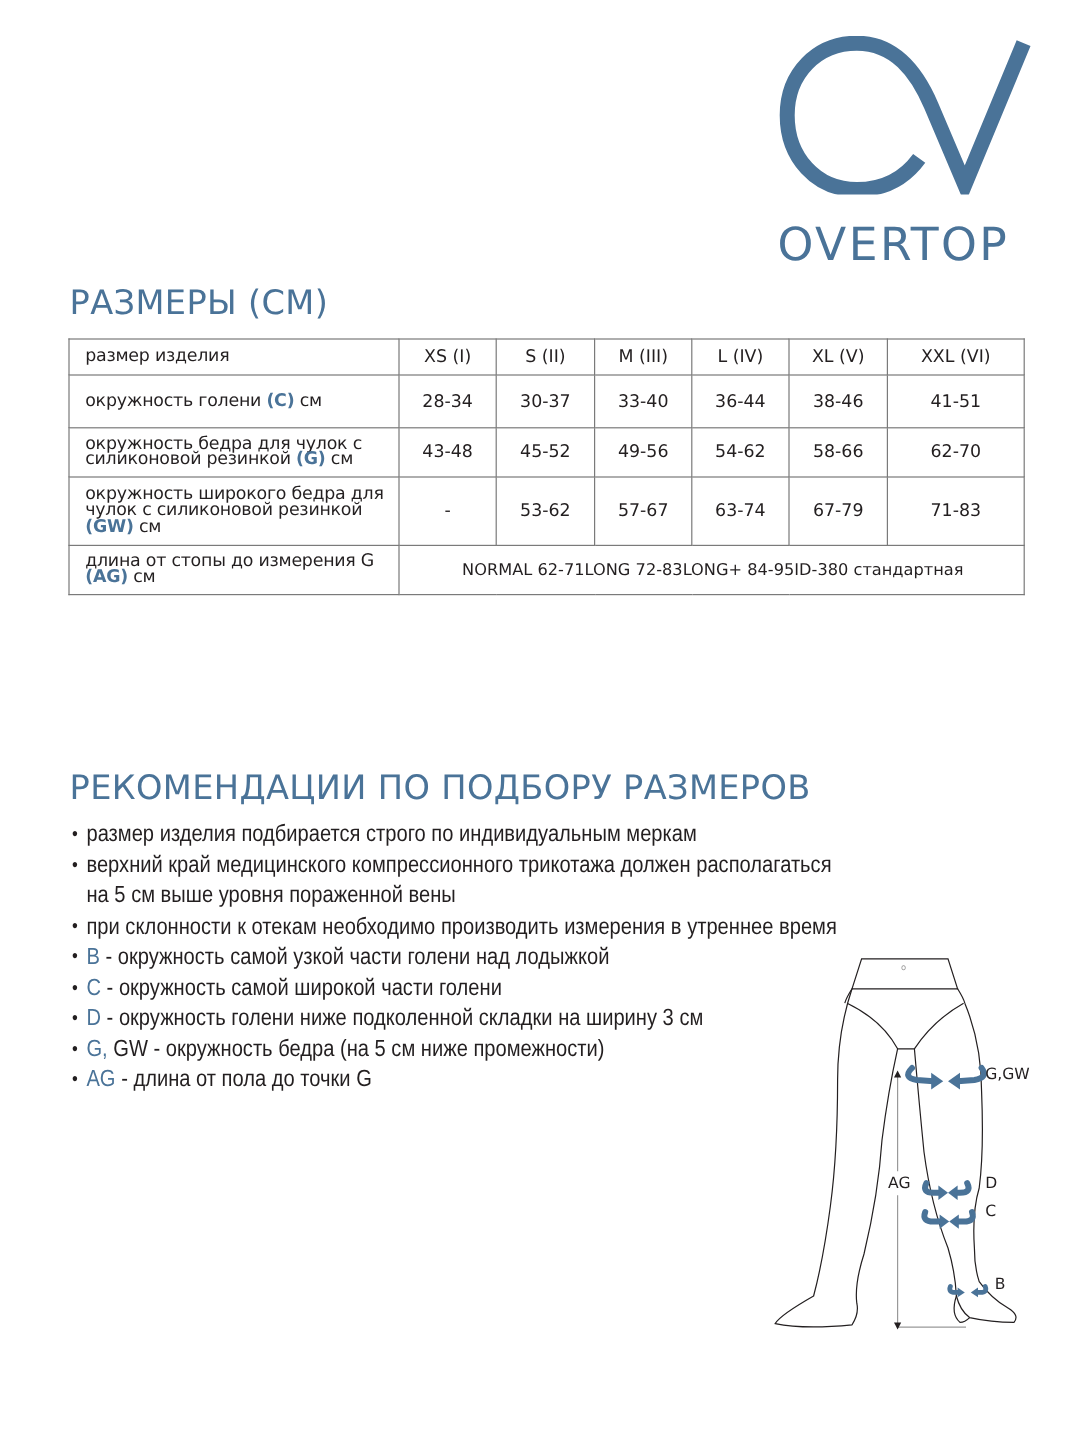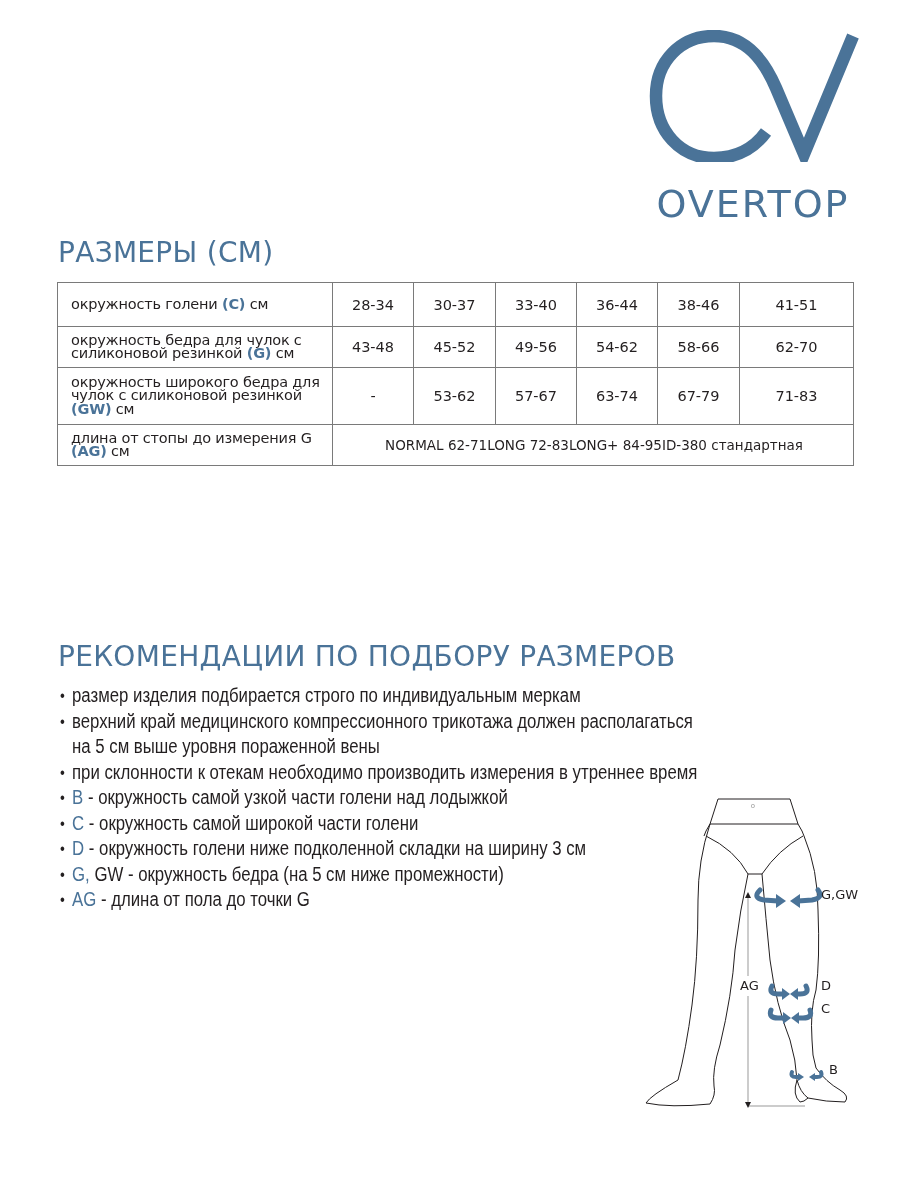--- a/index.html
+++ b/index.html
@@ -1,20 +1,20 @@
 <!DOCTYPE html>
 <html><head>
 <meta charset="utf-8">
 <style>
   html, body { margin: 0; padding: 0; }
   body { width: 900px; height: 1200px; background: #ffffff; position: relative; overflow: hidden;
          font-family: "DejaVu Sans Condensed", "DejaVu Sans", sans-serif; color: #231f20; }
   #logo { position: absolute; left: 648px; top: 30px; width: 214px; }
   #logo svg { display: block; }
-  #brand-name { position: absolute; left: 648px; top: 182px; width: 210px; text-align: center;
+  #brand-name { position: absolute; left: 648px; top: 182px; width: 210px; text-align: left;
                 font-family: "DejaVu Sans", sans-serif; font-size: 38px; letter-spacing: 2px; color: #4a7398; }
   .h1 { position: absolute; font-family: "DejaVu Sans", sans-serif; color: #4a7398; font-size: 28px; letter-spacing: 0.3px; }
   #sizes-title { left: 58px; top: 236px; }
   #rec-title { left: 58px; top: 640px; }
 
   #size-table { position: absolute; left: 57px; top: 282px; border-collapse: collapse; font-size: 14.5px;
                 font-family: "DejaVu Sans", sans-serif; }
   #size-table td { border: 1px solid #7a7a7a; padding: 0; text-align: center; vertical-align: middle; }
   #size-table td.lab { text-align: left; padding-left: 13px; line-height: 13.5px; letter-spacing: -0.2px; }
   #size-table td.lab .b { color: #4a7398; font-weight: bold; }
@@ -46,20 +46,29 @@
   <colgroup>
     <col style="width:275px">
       <col style="width:81px">
       <col style="width:82px">
       <col style="width:81px">
     <col style="width:81px">
       <col style="width:82px">
       <col style="width:114px">
   </colgroup>
   <tbody>
+      <tr style="height:30px">
+    <td class="lab">размер изделия</td>
+    <td>XS (I)</td>
+    <td>S (II)</td>
+    <td>M (III)</td>
+    <td>L (IV)</td>
+    <td>XL (V)</td>
+    <td>XXL (VI)</td>
+  </tr>
   <tr style="height:44px">
     <td class="lab"><span>окружность голени </span><span class="b">(C)</span><span> см</span></td>
     <td>28-34</td>
     <td>30-37</td>
     <td>33-40</td>
     <td>36-44</td>
     <td>38-46</td>
     <td>41-51</td>
   </tr>
   <tr style="height:41px">

